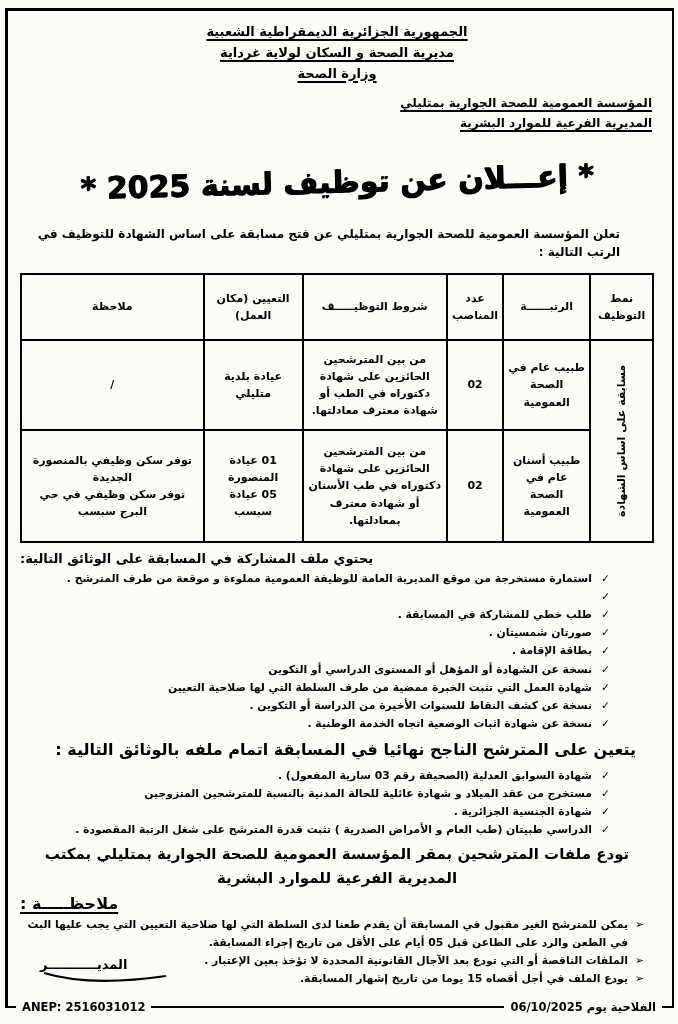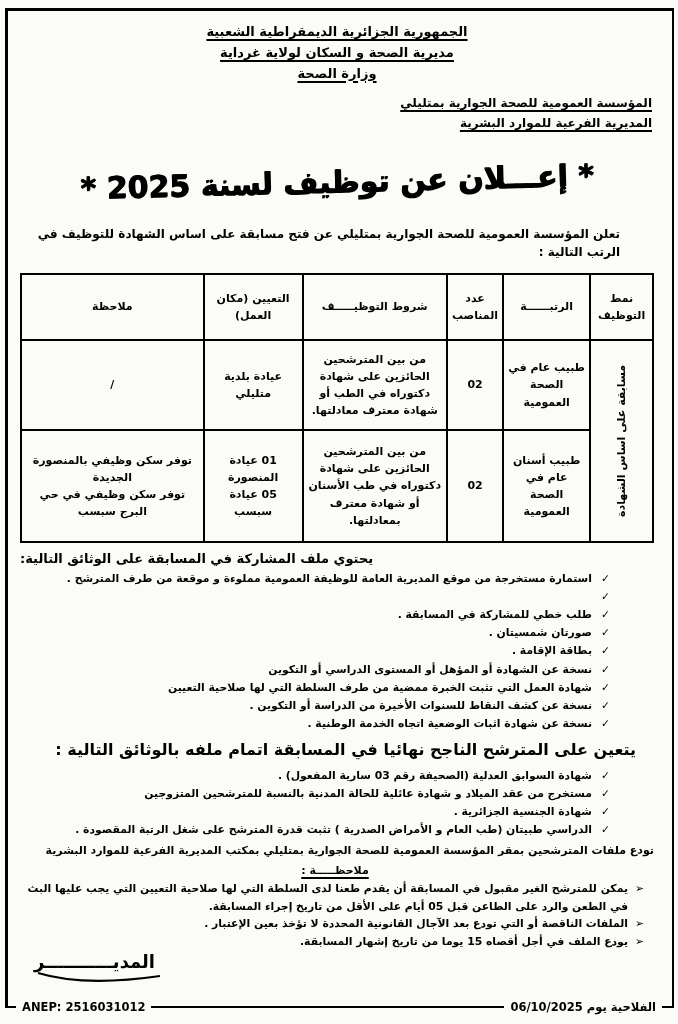--- a/index.html
+++ b/index.html
@@ -53,29 +53,29 @@
     position:absolute;top:50%;left:50%;
     transform:translate(-50%,-50%) rotate(-90deg);
     white-space:nowrap;font-size:11px;
   }
   .sec-title{margin-top:8px;font-size:13px;text-align:left;
     text-decoration-thickness:2px;text-underline-offset:3px;}
   ul.checklist{list-style:none;margin:4px 0 0 0;padding:0 44px 0 0;font-size:10.8px;}
   ul.checklist li{display:flex;gap:9px;line-height:1.68;align-items:flex-start;}
   ul.checklist .mark{flex:0 0 auto;font-weight:normal;}
   .plain-par{margin-top:4px;font-size:16px;text-align:right;padding-right:18px;line-height:1.6;}
-  .center-par{margin-top:3px;font-size:11px;text-align:right;line-height:1.6;}
-  .note-title{margin-top:4px;font-size:11px;text-align:center;padding-right:4px;
+  .center-par{margin-top:3px;font-size:15px;text-align:center;line-height:1.6;}
+  .note-title{margin-top:4px;font-size:16px;text-align:left;padding-right:4px;
     text-decoration:underline;text-decoration-thickness:2px;text-underline-offset:3px;}
   ul.notes{list-style:none;margin:3px 0 0 0;padding:0 10px 0 0;font-size:10.8px;}
   ul.notes li{display:flex;gap:7px;line-height:1.65;align-items:flex-start;}
   ul.notes .mark{flex:0 0 auto;font-weight:normal;}
   .director{
-    position:absolute;bottom:40px;left:34px;
-    font-size:18px;text-align:left;
+    position:absolute;bottom:40px;left:40px;
+    font-size:13px;text-align:left;
   }
   .director svg{display:block;margin-top:-2px;}
   .footer-line{
     position:absolute;bottom:10px;right:6px;left:6px;
     display:flex;align-items:center;gap:6px;
     font-size:11.5px;
   }
   .footer-line .rule{flex:1 1 auto;border-top:2.5px solid #000;height:0;}
   .footer-line .rule.short{flex:0 0 10px;}
   .anep{direction:ltr;font-family:"DejaVu Sans",sans-serif;}

